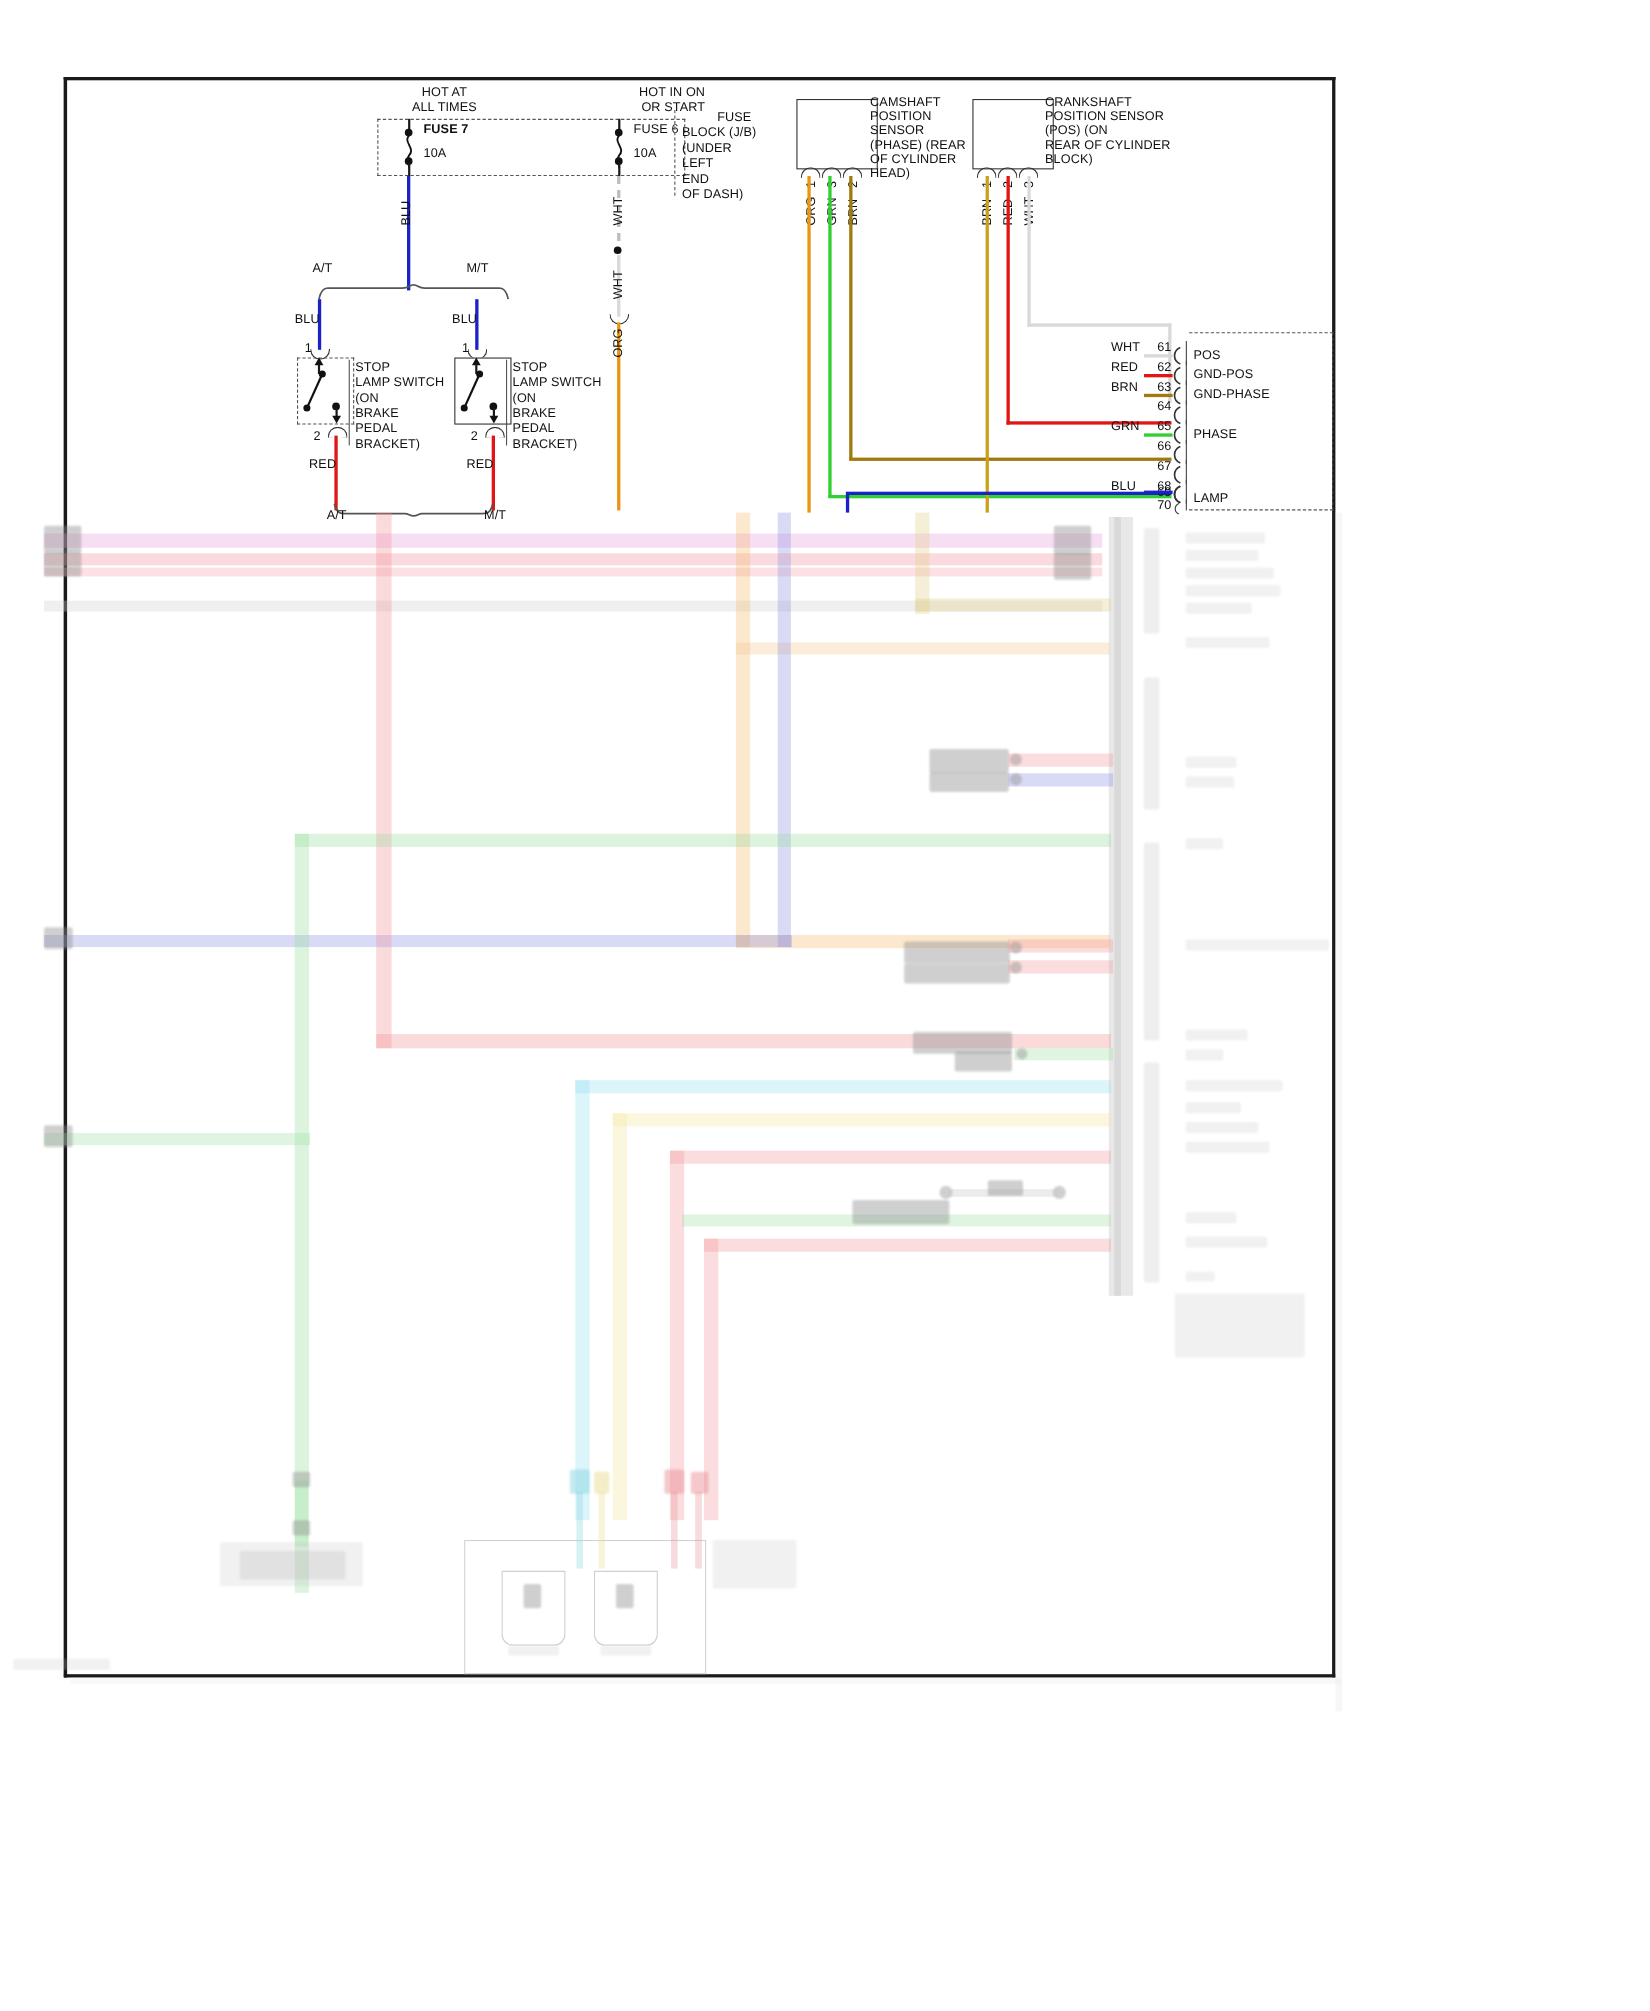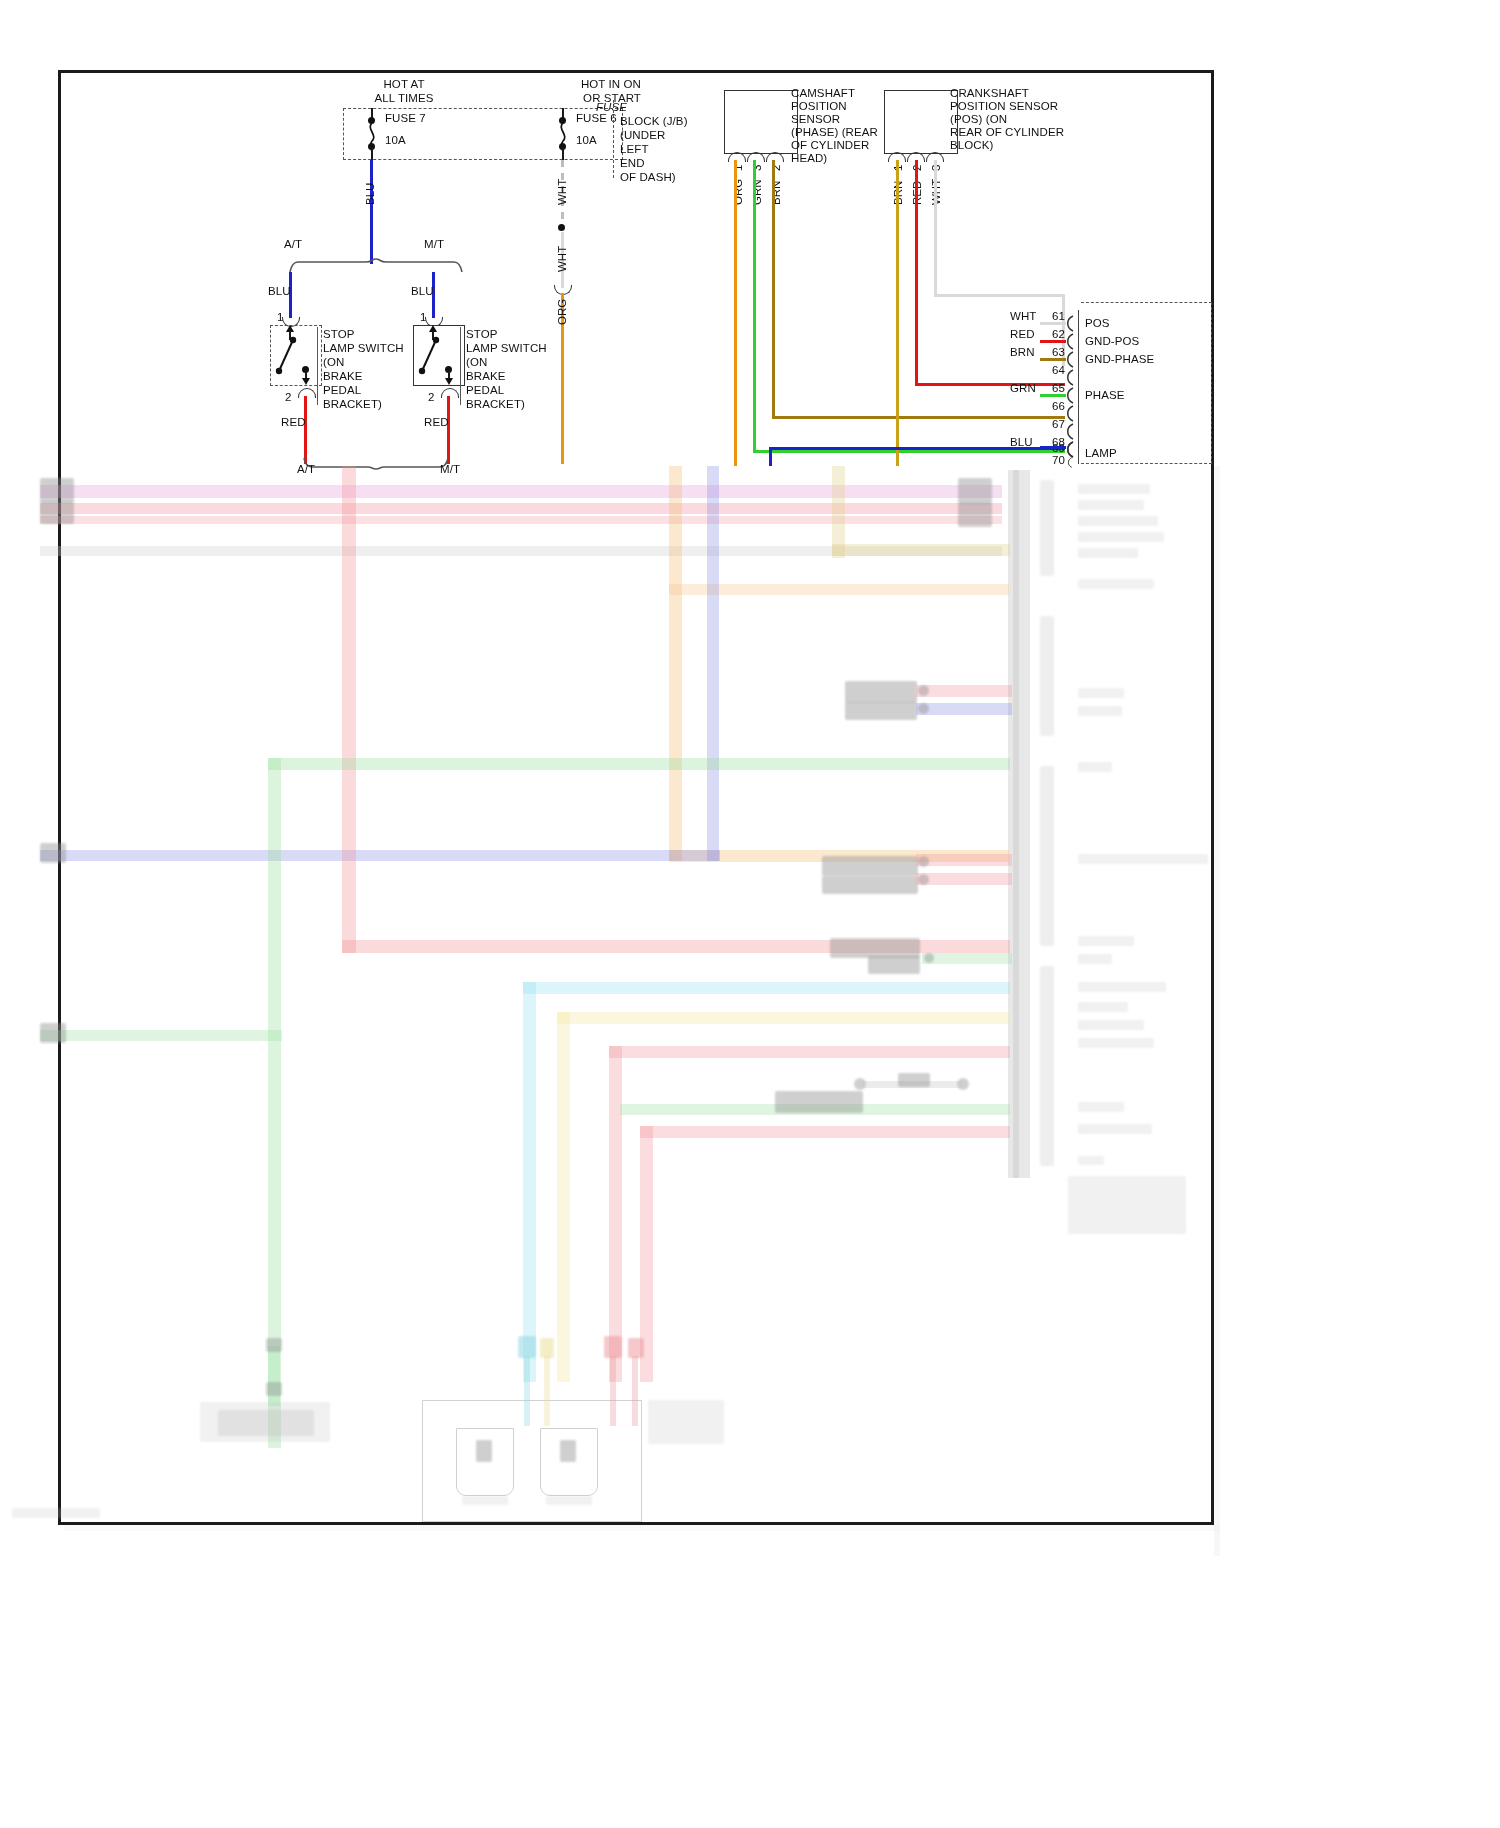--- a/index.html
+++ b/index.html
@@ -65,34 +65,34 @@
   <div class="txt" style="left:533px;top:77px;width:108px;text-align:right;">HOT IN ON
 OR START</div>
 
   <div class="abs blk" style="left:371px;top:108px;width:2px;height:12px;"></div>
   <div class="dot" style="left:368px;top:117px;"></div>
   <svg class="fusecurve" style="left:365px;top:123px;" viewBox="0 0 14 30">
     <path d="M7 0 C 1 6, 13 12, 7 18 C 4 22, 7 26, 7 30" stroke="#111" stroke-width="1.7" fill="none"></path>
   </svg>
   <div class="dot" style="left:368px;top:143px;"></div>
   <div class="abs blk" style="left:371px;top:148px;width:2px;height:12px;"></div>
-  <div class="txt" style="left:385px;top:111px;">FUSE 7</div>
+  <div class="txt" style="left:385px;top:111px;font-weight:bold;">FUSE 7</div>
   <div class="txt" style="left:385px;top:133px;">10A</div>
 
   <div class="abs blk" style="left:562px;top:108px;width:2px;height:12px;"></div>
   <div class="dot" style="left:559px;top:117px;"></div>
   <svg class="fusecurve" style="left:556px;top:123px;" viewBox="0 0 14 30">
     <path d="M7 0 C 1 6, 13 12, 7 18 C 4 22, 7 26, 7 30" stroke="#111" stroke-width="1.7" fill="none"></path>
   </svg>
   <div class="dot" style="left:559px;top:143px;"></div>
   <div class="abs blk" style="left:562px;top:148px;width:2px;height:12px;"></div>
   <div class="txt" style="left:576px;top:111px;">FUSE 6</div>
   <div class="txt" style="left:576px;top:133px;">10A</div>
 
-  <div class="txt" style="left:596px;top:100px;font-style:italic;">FUSE</div>
+  <div class="txt" style="left:652px;top:100px;">FUSE</div>
   <div class="txt" style="left:620px;top:114px;">BLOCK (J/B)</div>
   <div class="txt" style="left:620px;top:128px;">(UNDER</div>
   <div class="txt" style="left:620px;top:142px;text-align:right;">LEFT</div>
   <div class="txt" style="left:620px;top:156px;">END</div>
   <div class="txt" style="left:620px;top:170px;">OF DASH)</div>
   <div class="abs" style="left:613px;top:100px;width:1.5px;height:78px;border-left:1.5px dashed #555;"></div>
 
   <div class="wire v" style="left:370px;top:160px;background:#1a22c8;height:104px;"></div>
   <div class="vtxt" style="left:364px;top:205px;">BLU</div>
 

